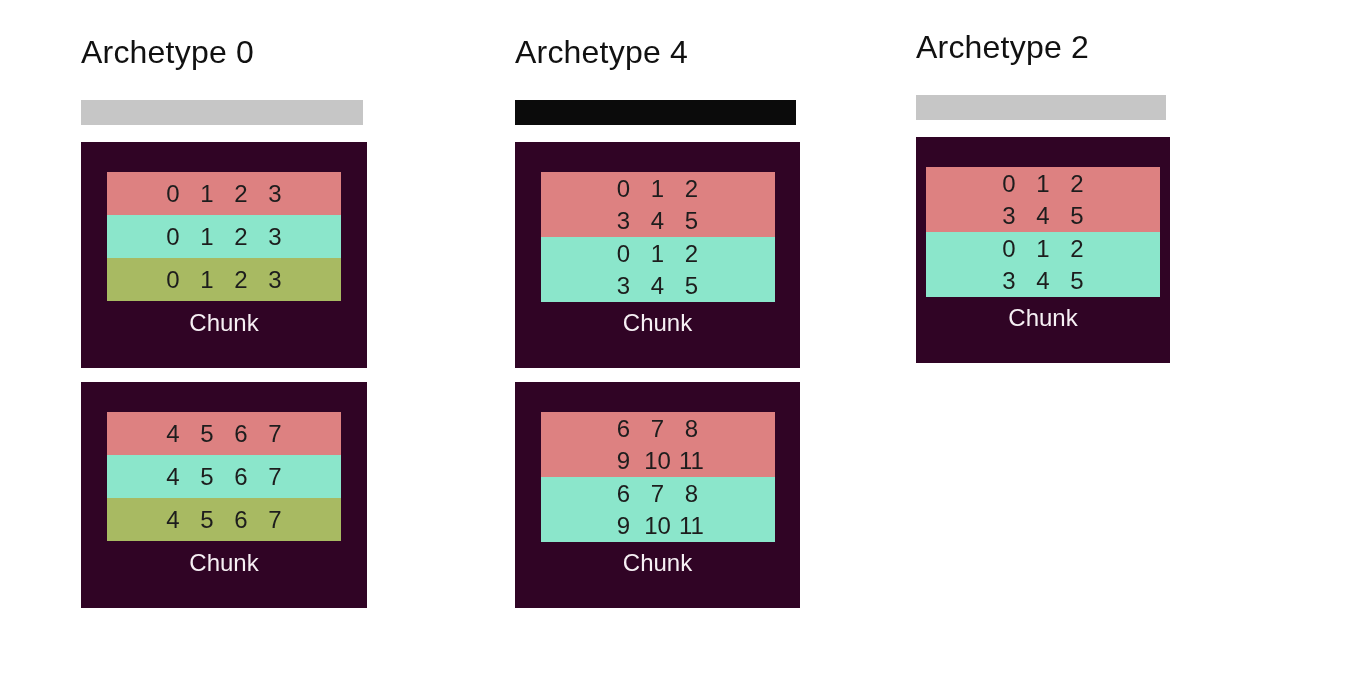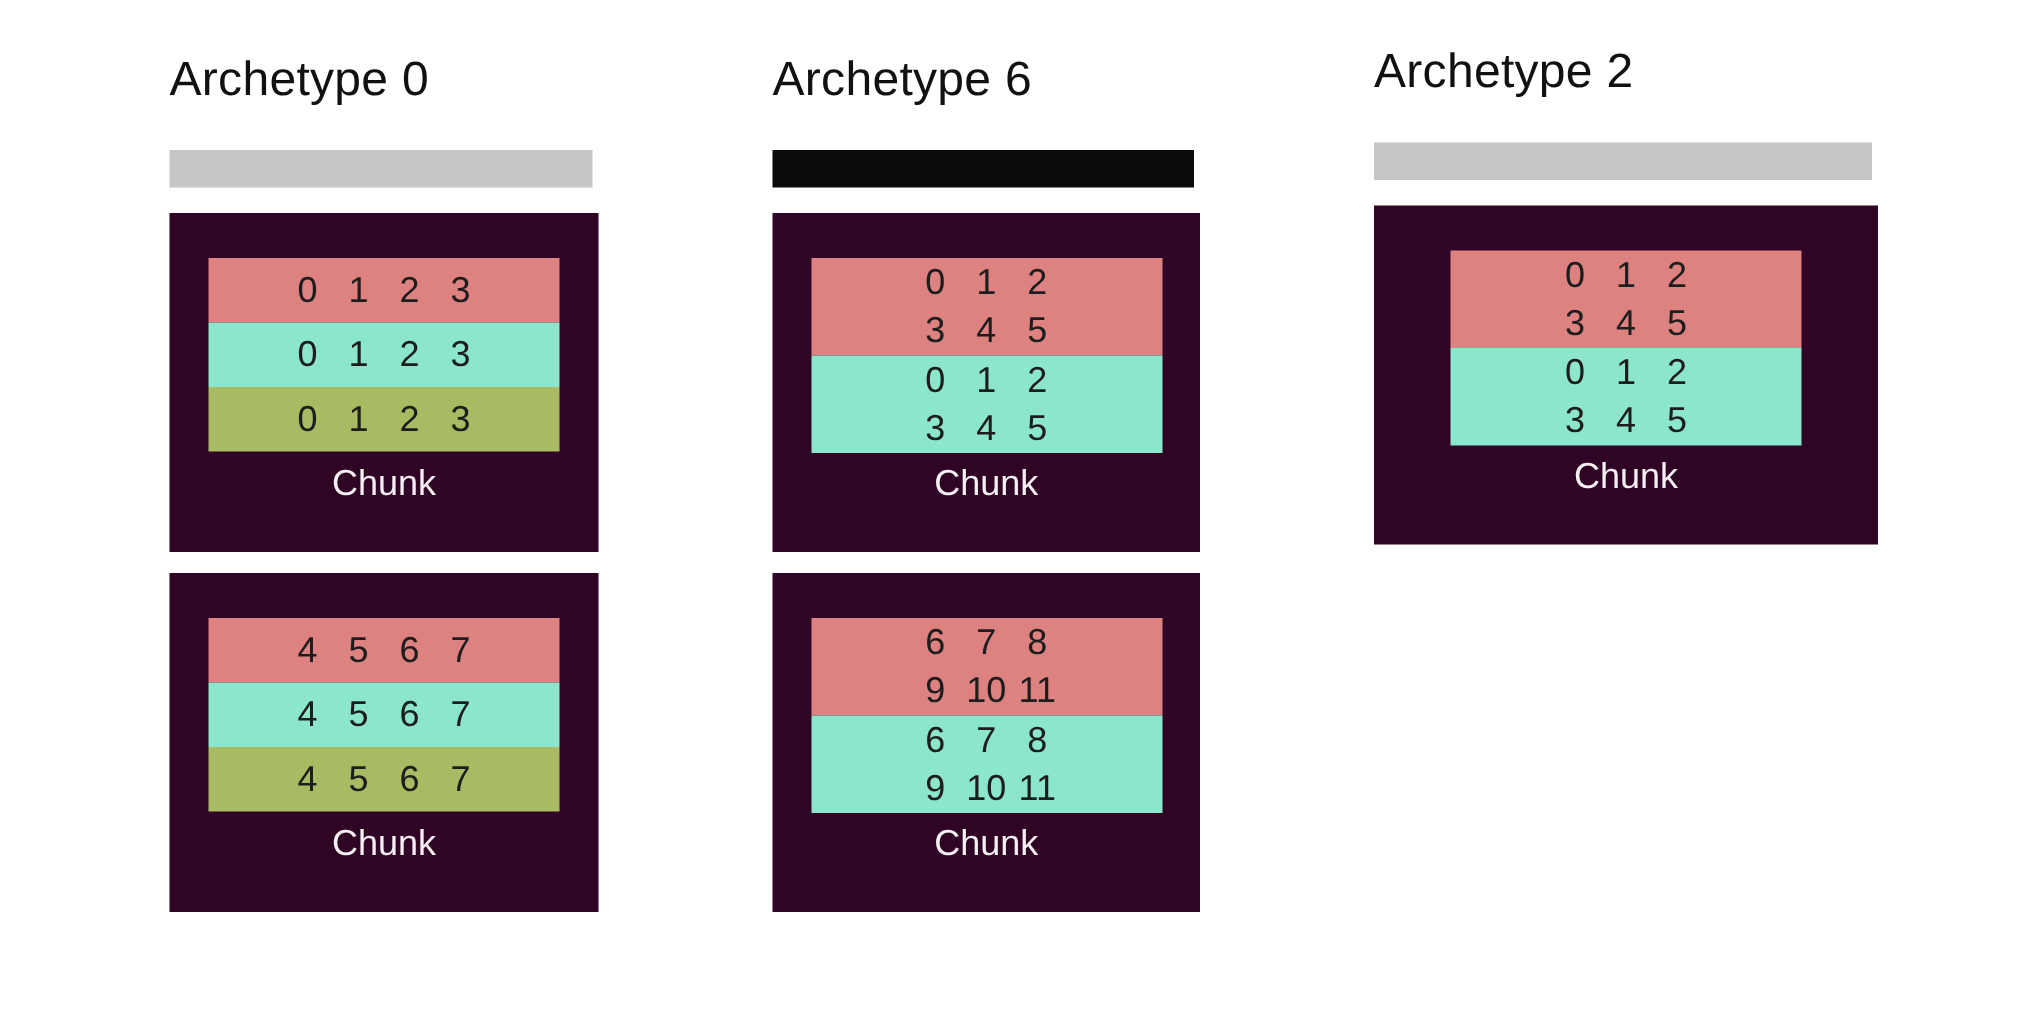--- a/index.html
+++ b/index.html
@@ -5,23 +5,23 @@
   html, body { margin: 0; padding: 0; background: #ffffff; }
   .canvas {
     position: relative;
     width: 1348px;
     height: 688px;
     background: #ffffff;
     font-family: "Liberation Sans", "DejaVu Sans", sans-serif;
     overflow: hidden;
   }
   .column { position: absolute; }
-  .col-0 { left: 113px;  top: 33px; width: 286px; }
+  .col-0 { left: 81px;  top: 33px; width: 286px; }
   .col-1 { left: 515px; top: 33px; width: 285px; }
-  .col-2 { left: 916px; top: 28px; width: 336px; }
+  .col-2 { left: 916px; top: 28px; width: 254px; }
 
   .title {
     margin: 0 0 0 0;
     font-size: 32px;
     line-height: 38px;
     font-weight: 500;
     color: #111111;
     letter-spacing: 0.2px;
     height: 38px;
   }
@@ -134,21 +134,21 @@
                 <span class="num">7</span>
               </div>
             </div>
           </div>
     <div class="chunk-label">Chunk</div>
   </div>
 </div>
   </section>
 
   <section class="column col-1">
-    <h2 class="title">Archetype 6</h2>
+    <h2 class="title">Archetype 4</h2>
     <div class="bar" style="background: rgb(11, 11, 11);"></div>
     <div class="chunks">
   <div class="chunk">
     <div class="rows">
             <div class="row" style="background: rgb(221, 129, 129); height: 65px;">
               <div class="numgrid" style="grid-template-columns: repeat(3, 34px);">
                 <span class="num">0</span>
                 <span class="num">1</span>
                 <span class="num">2</span>
                 <span class="num">3</span>

